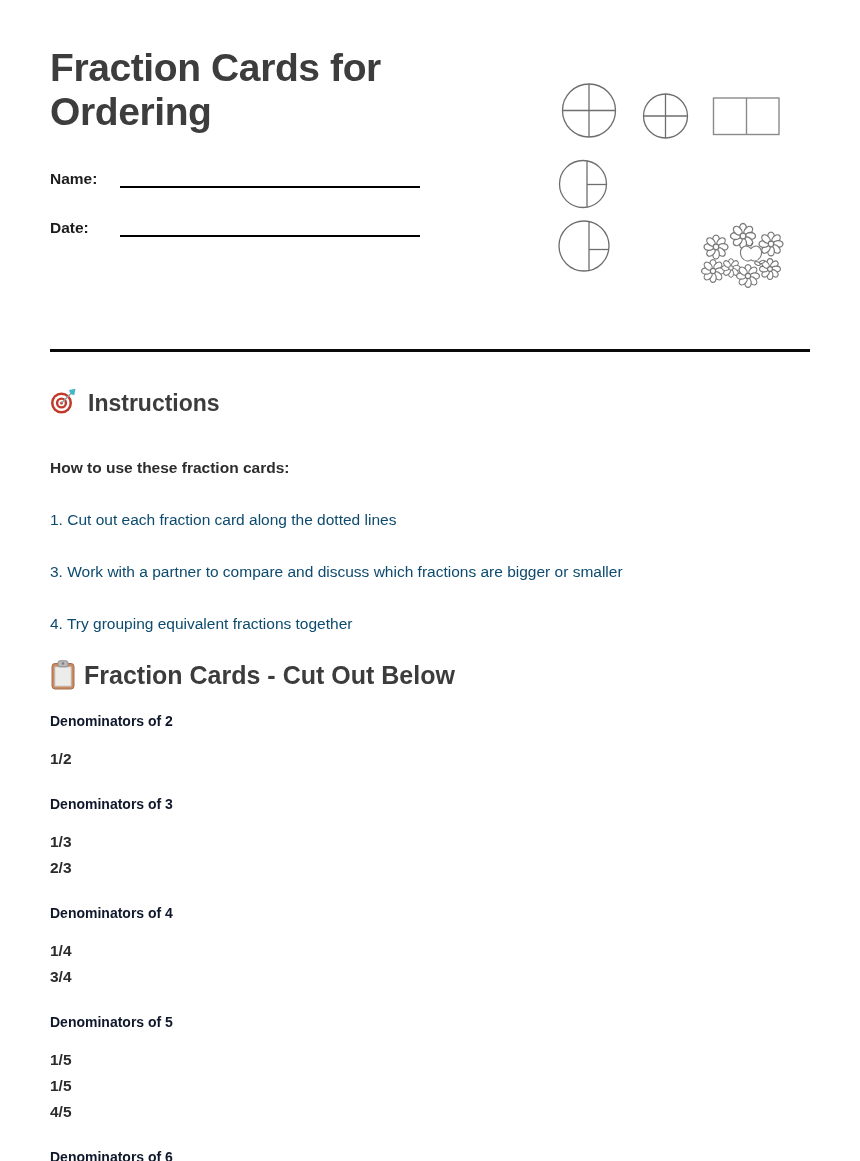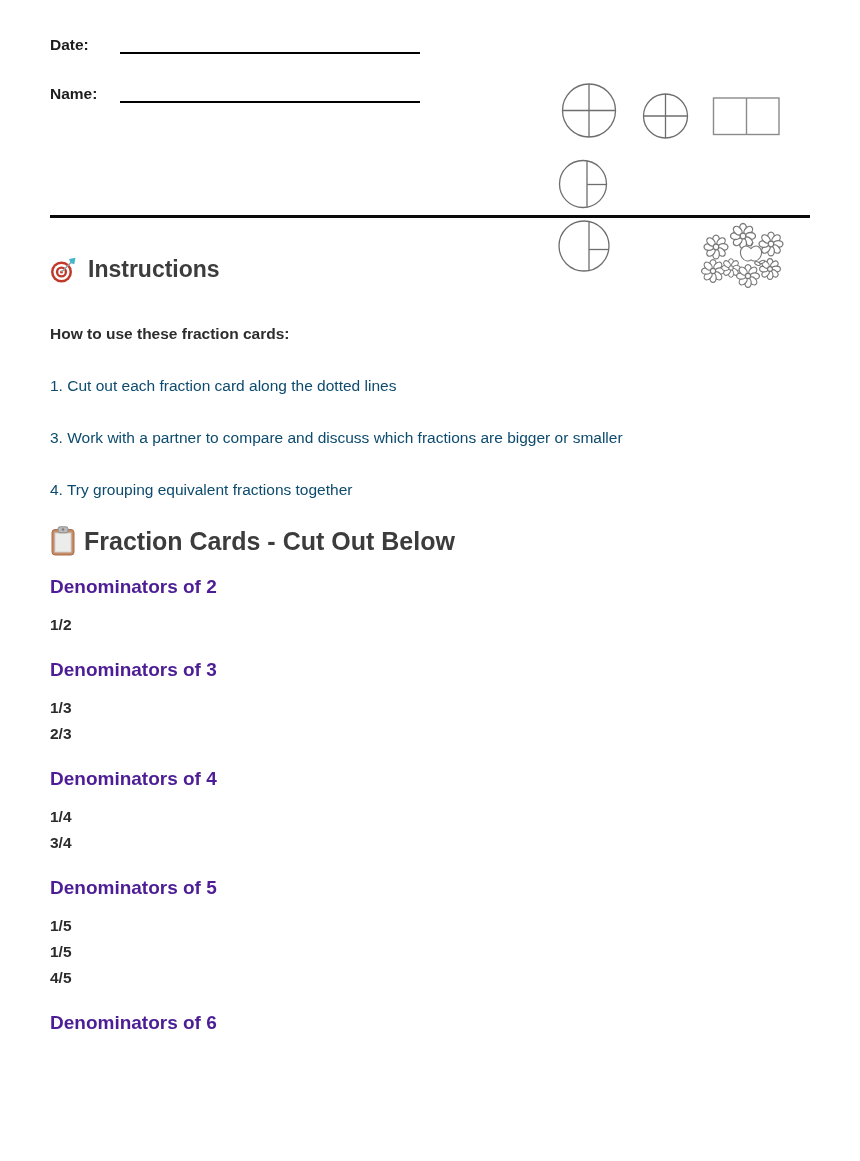--- a/index.html
+++ b/index.html
@@ -16,46 +16,47 @@
   }
   .fields { margin-top:30px; }
   .field-row { display:flex; align-items:flex-end; height:24px; width:370px; }
   .field-row + .field-row { margin-top:25px; }
   .field-label { font-weight:700; font-size:15.5px; color:#1c1c1c; width:70px; }
   .field-line { flex:0 0 300px; height:20px; border-bottom:2px solid #000; }
   .illustration { position:absolute; left:548px; top:68px; }
   
   .divider { margin-top:112px; width:760px; border-top:3px solid #0a0a0a; }
   
-  .h2 { display:flex; align-items:flex-end; gap:11px; font-size:23px; line-height:30px;
+  .h2 { display:flex; align-items:flex-start; gap:11px; font-size:23px; line-height:30px;
         font-weight:700; color:#3c3c3c; margin-top:36px; }
   .h2.cards { font-size:25px; margin-top:26px;gap:8px; }
   .h2 .icon { flex:0 0 auto; display:block; }
   
   .intro { margin-top:40px; font-size:15.5px; line-height:20px; font-weight:700; color:#2d2d2d; }
   .step  { margin-top:32px; font-size:15.5px; line-height:20px; color:#0c4a6e; }
   
-  h3.denom { font-size:19px; line-height:26px; font-weight:700; color:#4c1d95; margin:19px 0 0; }
+  h3.denom { font-size:14px; line-height:26px; font-weight:700; color:#0f172a; margin:19px 0 0; }
   .card-section:first-of-type h3.denom { margin-top:18px; }
   .fractions { margin-top:12px; }
   .fraction { font-size:15.5px; line-height:26px; font-weight:700; color:#2b2b2b; }
 </style>
 </head>
 <body>
 
 <div class="page">
 
+  <h1 class="title">Fraction Cards for Ordering</h1>
 
   <div class="fields">
     <div class="field-row">
-      <span class="field-label">Date:</span>
+      <span class="field-label">Name:</span>
       <span class="field-line"></span>
     </div>
     <div class="field-row">
-      <span class="field-label">Name:</span>
+      <span class="field-label">Date:</span>
       <span class="field-line"></span>
     </div>
   </div>
 
   <svg class="illustration" width="252" height="232" viewBox="548 68 252 232" fill="none">
     <defs>
       <g id="flw" fill="#ffffff" stroke="#777777" stroke-width="1.1">
         <ellipse cx="0" cy="-6.2" rx="2.9" ry="4.2"></ellipse>
         <ellipse cx="0" cy="-6.2" rx="2.9" ry="4.2" transform="rotate(45)"></ellipse>
         <ellipse cx="0" cy="-6.2" rx="2.9" ry="4.2" transform="rotate(90)"></ellipse>

